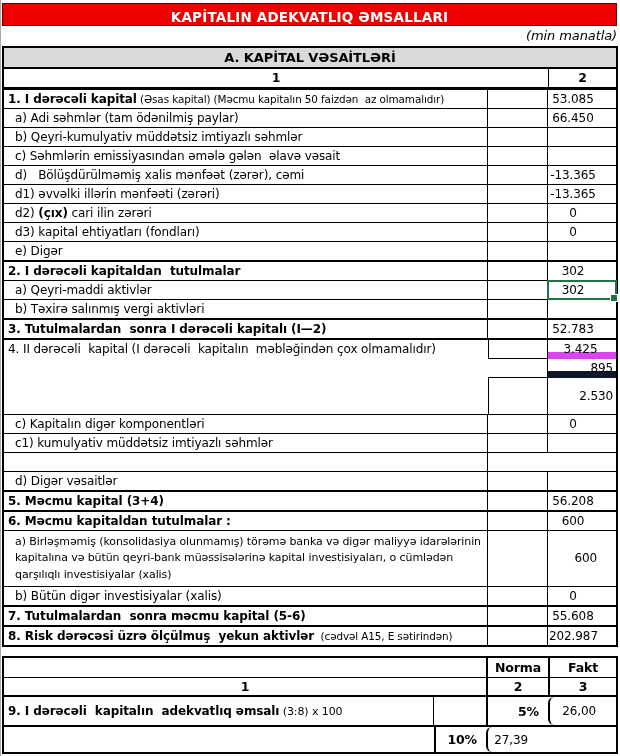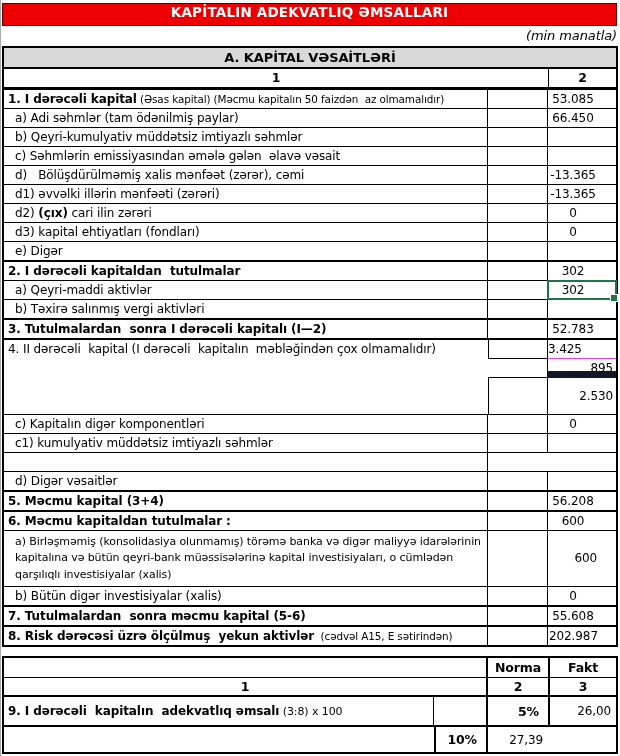--- a/index.html
+++ b/index.html
@@ -2,21 +2,21 @@
 <html><head>
 <meta charset="utf-8">
 <style>
   html,body{margin:0;padding:0;background:#fff;}
   body{font-family:"DejaVu Sans","Liberation Sans",sans-serif;color:#000;letter-spacing:-0.1px;}
   .sheet{position:relative;width:620px;height:756px;background:#fff;overflow:hidden;}
   .sheet::before{content:"";position:absolute;left:0;top:0;width:1px;height:100%;background:#a9a9a9;}
 
   
   .banner{margin:3px 0 0 2px;width:613px;height:21px;background:#ee0000;border:1px solid #5f0000;
-          display:flex;align-items:flex-start;justify-content:center;}
+          display:flex;align-items:flex-end;justify-content:center;}
   .banner span{color:#fff;font-weight:bold;font-size:13.5px;letter-spacing:0.2px;white-space:pre;}
   .unitnote{width:618px;height:20px;line-height:20px;text-align:right;font-style:italic;font-size:13px;padding-right:1px;box-sizing:border-box;}
 
   
   .table1{margin-left:2px;width:612px;border:2px solid #000;}
   .grayband{height:19px;line-height:19px;background:#d9d9d9;border-bottom:2px solid #000;
             text-align:center;font-weight:bold;font-size:13px;}
   .hdrrow{display:grid;grid-template-columns:544px 1fr;height:18px;border-bottom:2px solid #000;}
   .hdrrow div{text-align:center;font-weight:bold;font-size:12.5px;line-height:18px;}
   .hdrrow .h2{border-left:1px solid #000;}
@@ -35,21 +35,21 @@
   .trow.tall .cv{display:flex;align-items:center;justify-content:flex-end;padding-top:0;}
   .cv.sel{outline:2px solid #217346;outline-offset:-1px;z-index:3;}
   .handle{position:absolute;right:-2px;bottom:-3px;width:6px;height:6px;background:#217346;border:1px solid #fff;z-index:4;}
   #rows-b .trow:last-child{border-bottom:none;}
 
   
   .spblock{display:grid;grid-template-columns:484px 60px 1fr;grid-template-rows:19px 19px 36px;
            border-top:1px solid #000;border-bottom:1px solid #000;}
   .sp-l4{grid-area:1/1;padding:1px 1px 0 4px;font-size:12px;line-height:17px;white-space:pre-wrap;overflow:hidden;}
   .sp-m1{grid-area:1/2;border-left:1px solid #000;border-right:1px solid #000;border-bottom:1px solid #000;}
-  .sp-v1{grid-area:1/3;font-size:12px;line-height:18px;text-align:left;padding-right:3px;border-bottom:1px solid #d946ef;}
+  .sp-v1{grid-area:1/3;font-size:12px;line-height:18px;text-align:center;padding-right:3px;border-bottom:7px solid #d946ef;}
   .sp-lm{grid-area:2/1/4/2;display:flex;flex-direction:column;justify-content:center;gap:1px;
          font-size:11px;letter-spacing:-0.35px;padding-left:4px;white-space:nowrap;overflow:hidden;}
   .sp-lm .l2{padding-left:7px;}
   .sp-m2{grid-area:2/2;border-right:1px solid #000;border-bottom:1px solid #000;}
   .sp-v2{grid-area:2/3;font-size:12px;line-height:18px;text-align:right;padding-right:3px;border-bottom:7px solid #0f172a;}
   .sp-m3{grid-area:3/2;border-left:1px solid #000;border-right:1px solid #000;}
   .sp-v3{grid-area:3/3;font-size:12px;display:flex;align-items:center;justify-content:flex-end;padding-right:3px;}
 
   
   .table2{margin:9px 0 0 2px;width:612px;border:2px solid #000;}
@@ -62,21 +62,21 @@
   .b2-hn,.b2-hf{text-align:center;font-weight:bold;font-size:12.5px;border-left:2px solid #000;line-height:19px;}
   .r2 .b2-span{text-align:center;font-weight:bold;font-size:12.5px;line-height:17px;}
   .r2 .b2-hn,.r2 .b2-hf{line-height:17px;}
   .b2-lab{border-right:1px solid #000;display:flex;align-items:center;padding-left:4px;
           font-size:12px;white-space:pre-wrap;overflow:hidden;}
   .b2-lab .b{font-weight:bold;}
   .b2-lab .note{font-size:11px;}
   .b2-norma{border-left:2px solid #000;display:flex;align-items:center;justify-content:flex-end;
             font-weight:bold;font-size:12.5px;padding-right:9px;}
   .b2-fakt{border-left:2px solid #000;display:flex;align-items:center;justify-content:flex-end;
-           font-size:12px;padding-right:5px;}
+           font-size:12px;padding-right:20px;border-radius:6px;}
 </style>
 </head>
 <body>
 
 <div class="sheet">
 
   <div class="banner">
     <span>KAPİTALIN ADEKVATLIQ ƏMSALLARI</span>
   </div>
 

